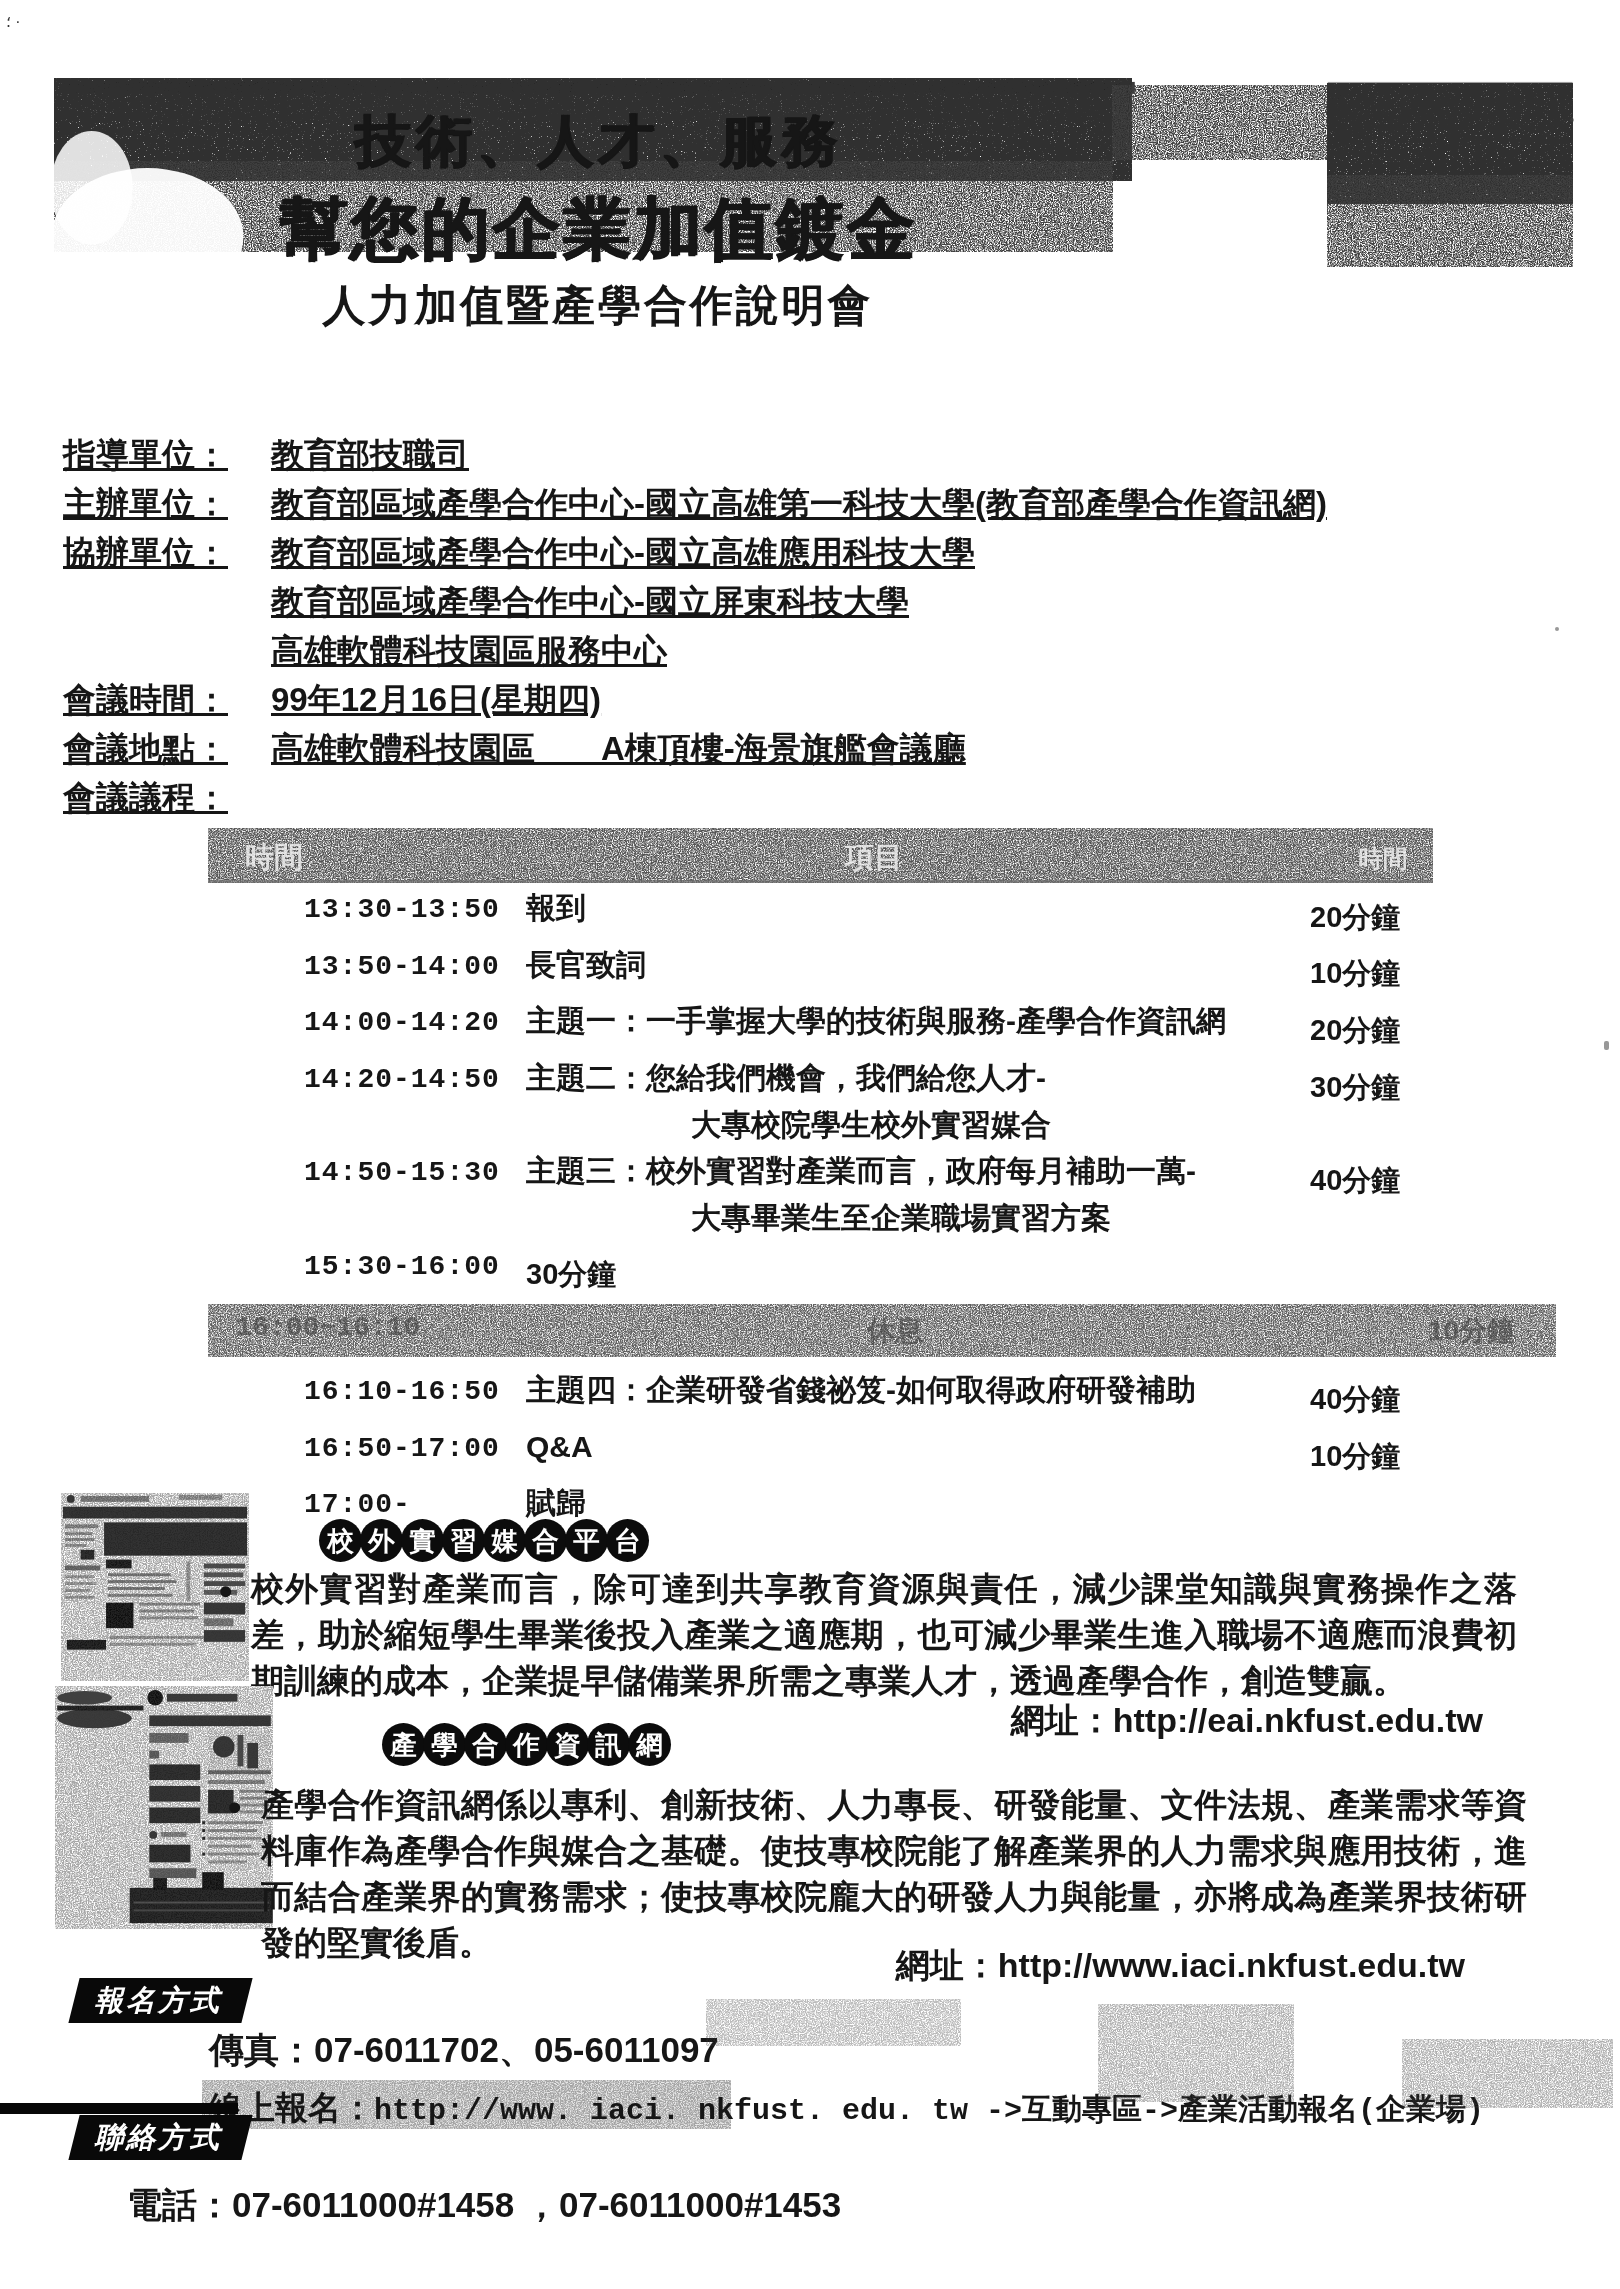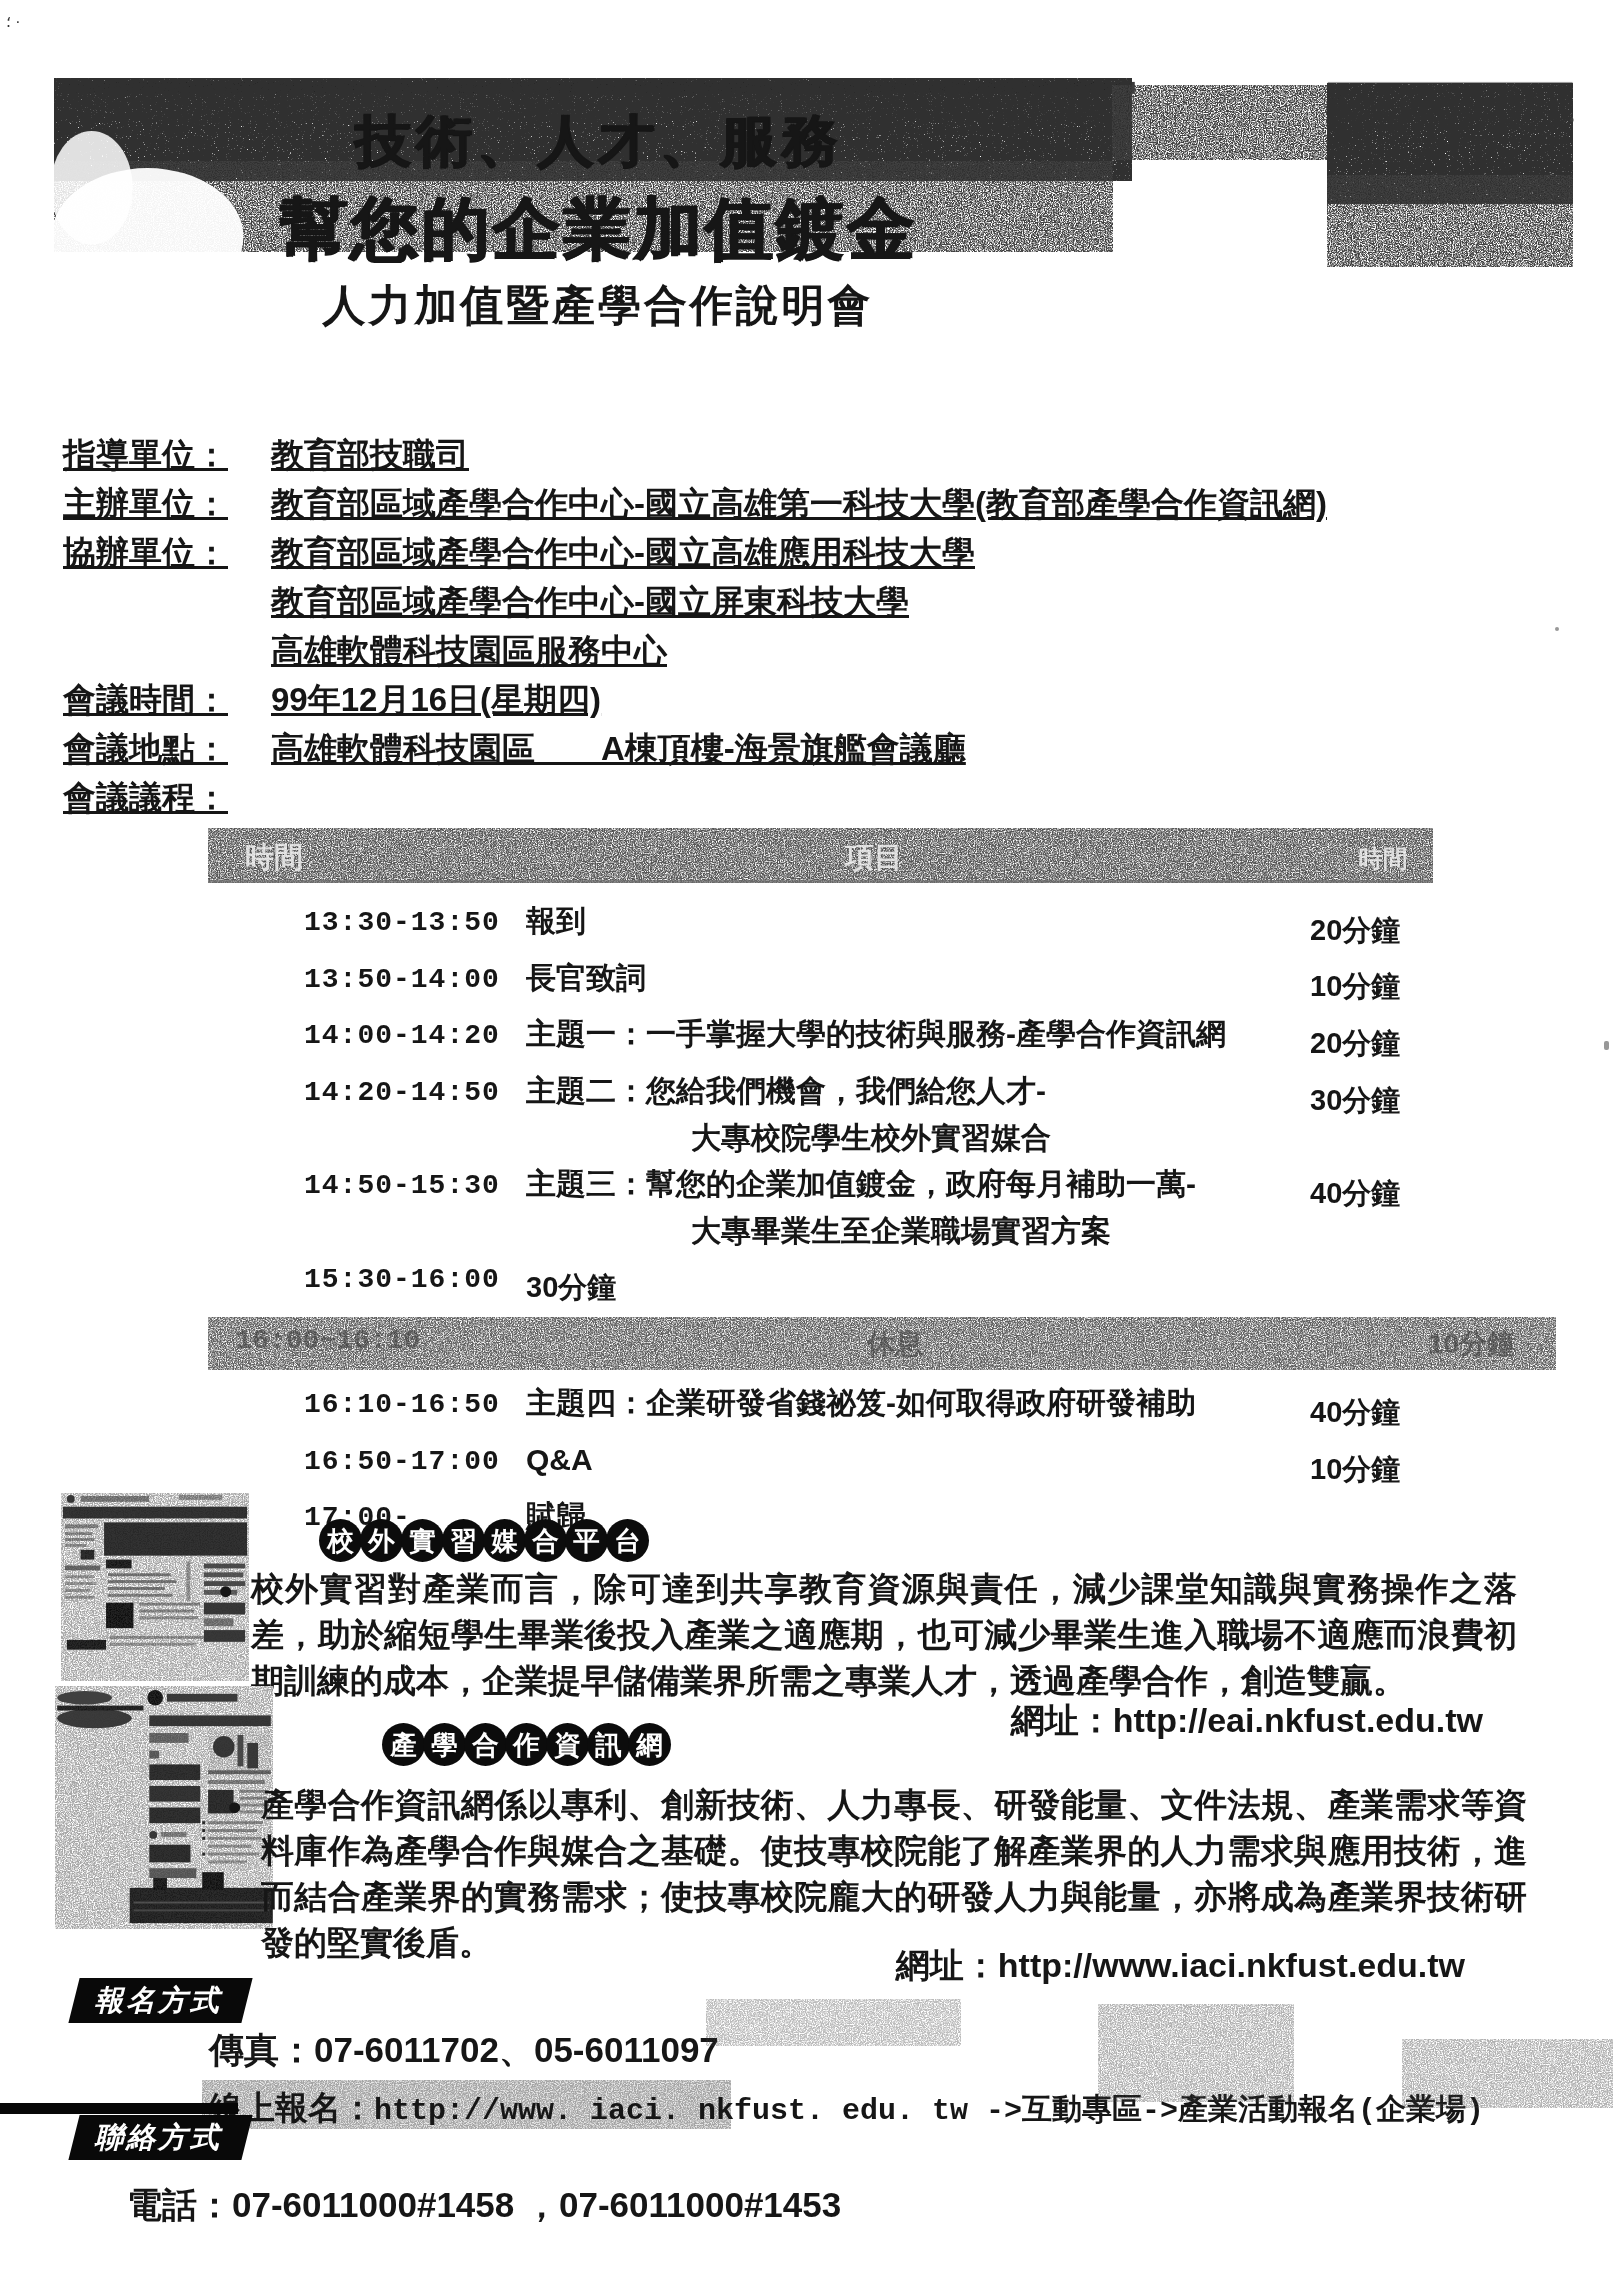--- a/index.html
+++ b/index.html
@@ -20,21 +20,21 @@
   .info-label{display:inline-block;width:208px;flex:0 0 208px;}
   .info-value{white-space:nowrap;}
   
   .agenda{position:absolute;left:208px;top:828px;width:1225px;}
   .ag-header{position:relative;height:55px;}
   .gh{position:absolute;top:9.8px;color:rgba(255,255,255,0.8);font-weight:700;font-size:29px;
       text-shadow:0 0 2px rgba(0,0,0,0.35);}
   .gh-time{left:37px;}
   .gh-topic{left:637px;}
   .gh-note{right:25.5px;font-size:24.5px;top:13.7px;}
-  .ag-rows{margin-top:20px;}
+  .ag-rows{margin-top:7px;}
   .agrow{display:grid;grid-template-columns:222px 784px auto;padding-left:96px;
          margin-bottom:11.8px;line-height:35px;font-weight:600;}
   .ag-time{font-family:"Liberation Mono","DejaVu Sans Mono",monospace;font-size:28px;
            letter-spacing:1px;font-weight:700;padding-top:2px;}
   .ag-topic{font-size:30px;}
   .ag-line2{margin-top:11.8px;padding-left:165px;}
   .ag-dur{font-size:29px;padding-top:9.8px;white-space:nowrap;}
   .rest-band{position:relative;width:1348px;height:53px;margin:3.9px 0 15.7px 0;}
   .rb-noise{position:absolute;left:0;top:0;}
   .rg{position:absolute;top:8.8px;color:rgba(62,62,62,0.6);font-weight:700;font-size:28px;border-radius:8px;}
@@ -175,21 +175,21 @@
           <span class="ag-time">14:20-14:50</span>
           <div class="ag-topic">
             <div>主題二：您給我們機會，我們給您人才-</div>
             <div class="ag-line2">大專校院學生校外實習媒合</div>
           </div>
           <span class="ag-dur">30分鐘</span>
         </div>
         <div class="agrow">
           <span class="ag-time">14:50-15:30</span>
           <div class="ag-topic">
-            <div>主題三：幫您的企業加值鍍金，政府每月補助一萬-</div>
+            <div>主題三：校外實習對產業而言，政府每月補助一萬-</div>
             <div class="ag-line2">大專畢業生至企業職場實習方案</div>
           </div>
           <span class="ag-dur">40分鐘</span>
         </div>
         <div class="agrow">
           <span class="ag-time">15:30-16:00</span>
           <span class="ag-dur">30分鐘</span>
         </div>
         <div class="rest-band">
           <svg class="rb-noise" width="1348" height="53" viewBox="0 0 1375 54">

